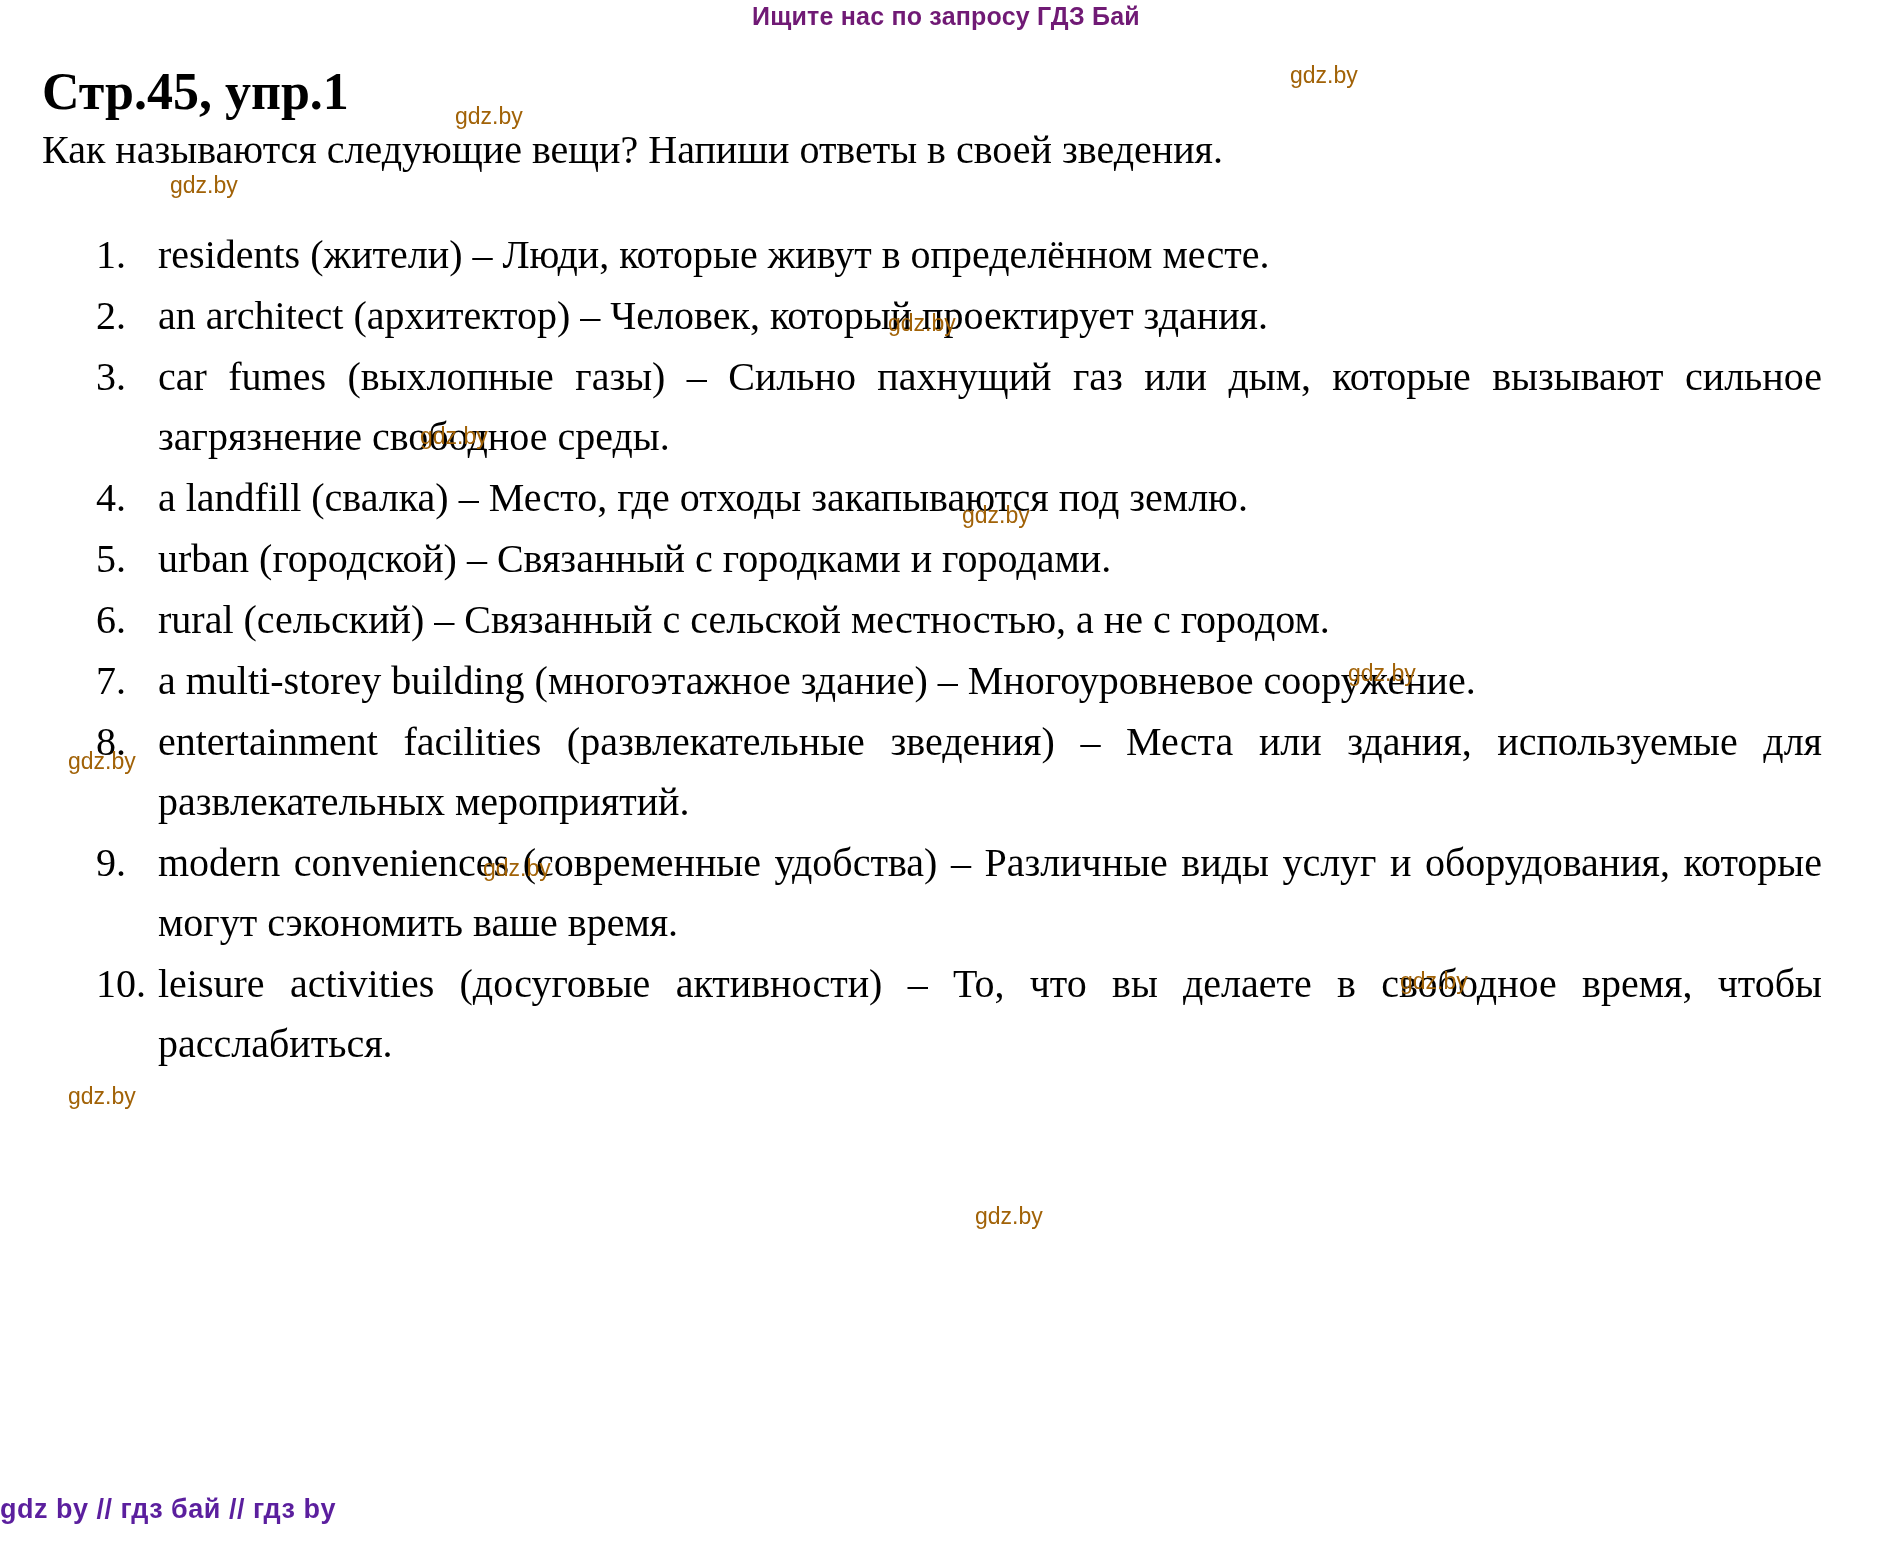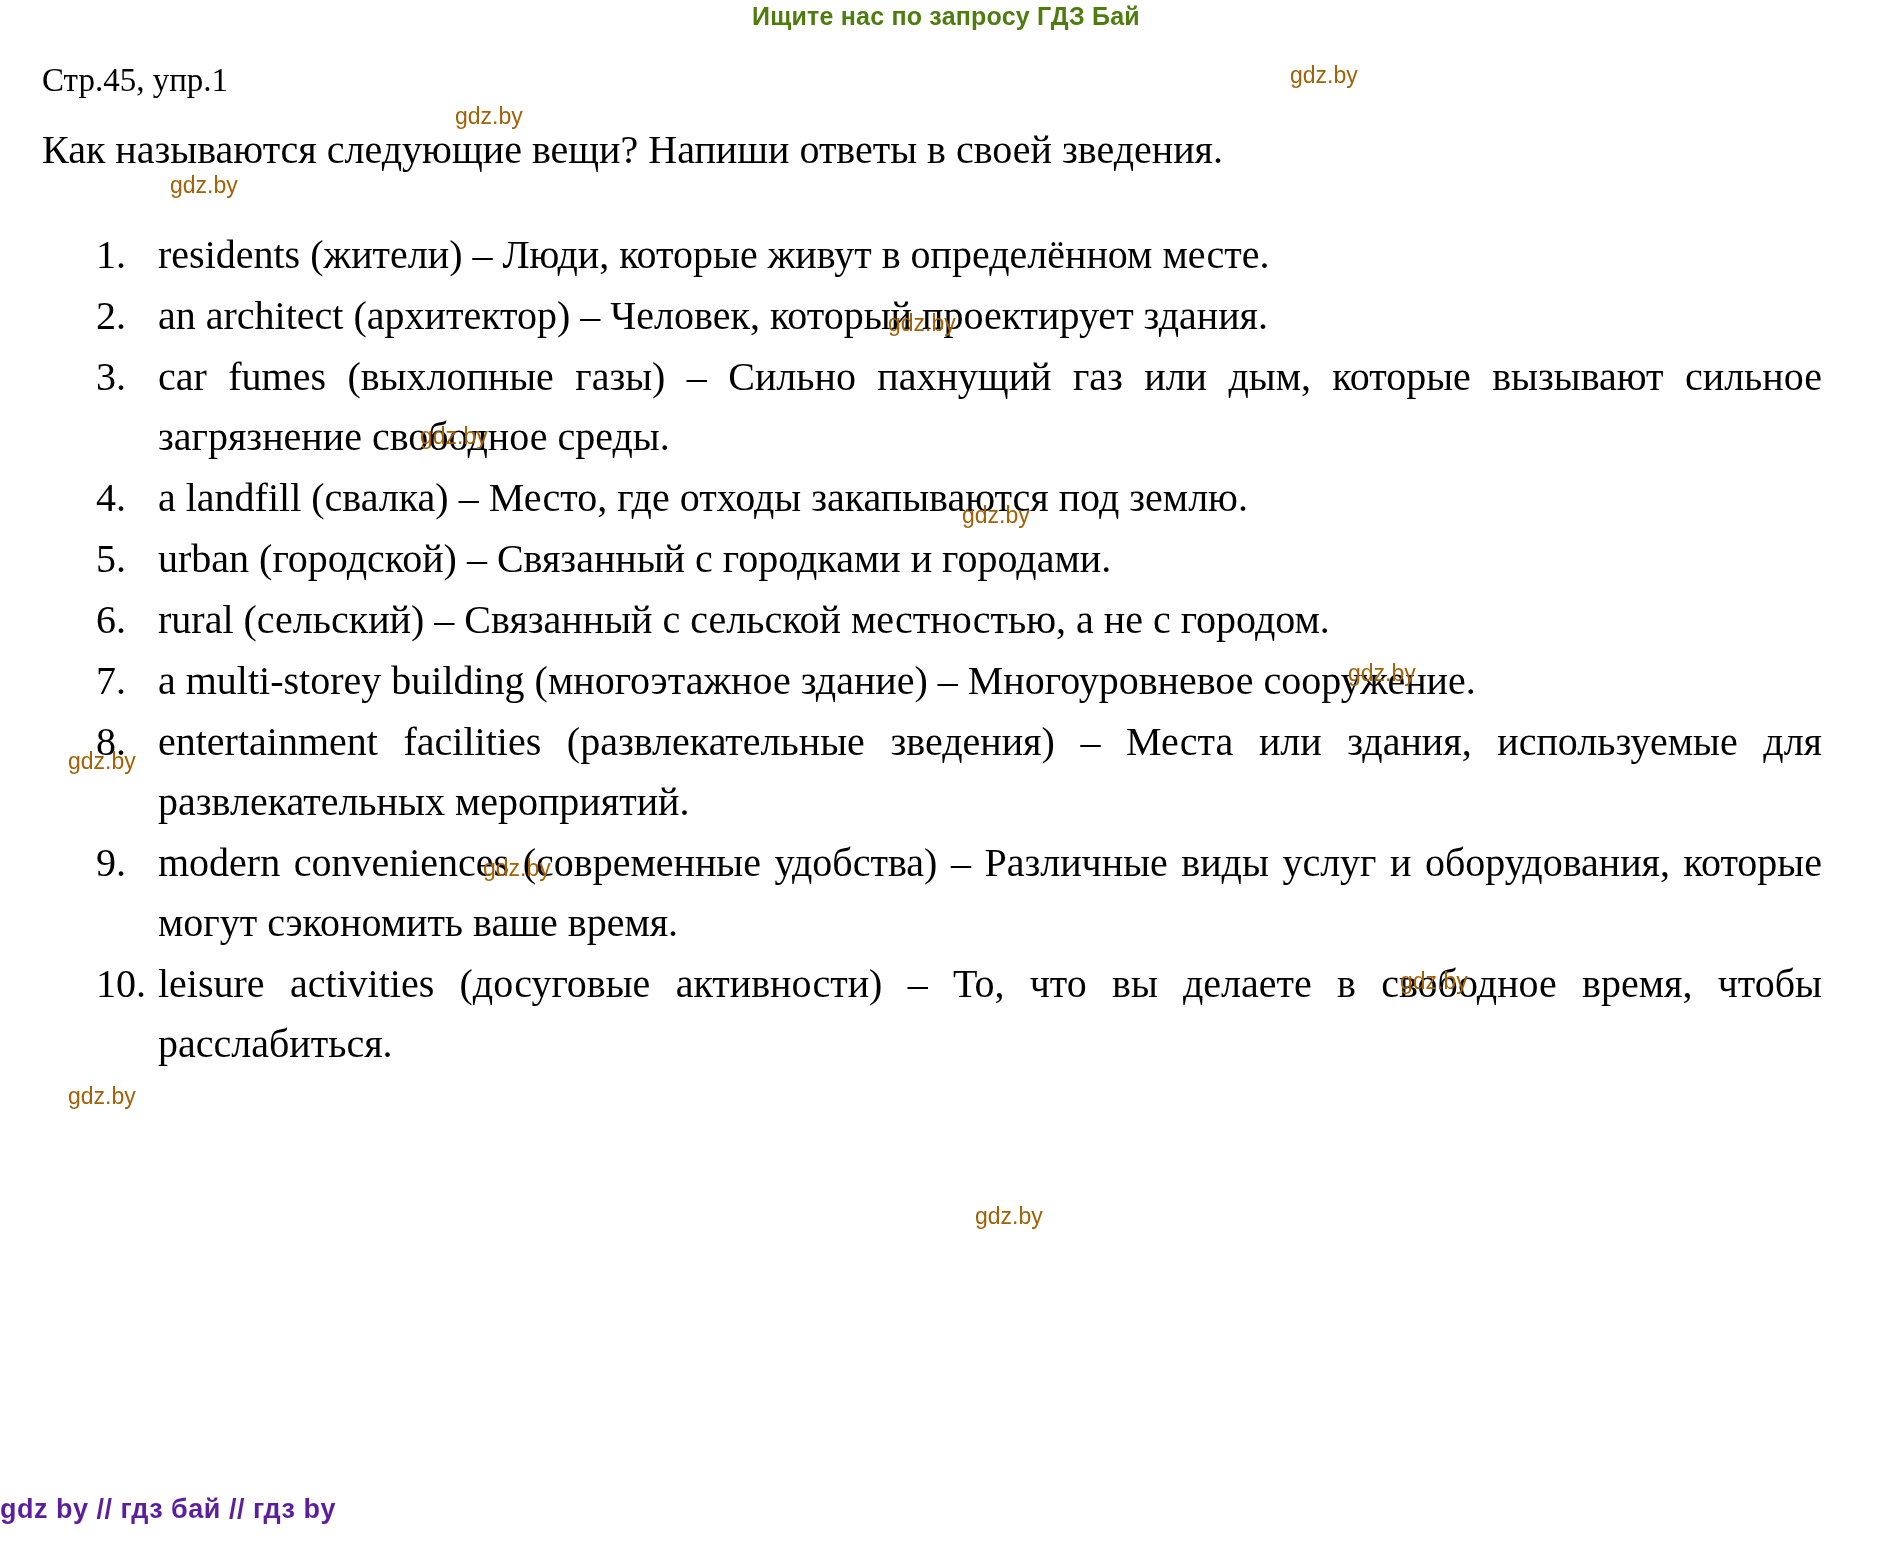--- a/index.html
+++ b/index.html
@@ -28,22 +28,22 @@
     font-weight: 700;
     color: #1ac81a;
     letter-spacing: 0.2px;
   }
 
   
   .page-title {
     position: absolute;
     top: 62px;
     left: 42px;
-    font-size: 33px;
-    font-weight: 400;
+    font-size: 52px;
+    font-weight: 700;
     letter-spacing: 0px;
   }
 
   .task-prompt {
     position: absolute;
     top: 128px;
     left: 42px;
     width: 1790px;
     font-size: 40px;
     line-height: 1.12;
@@ -103,21 +103,21 @@
     font-family: "Liberation Sans", "DejaVu Sans", sans-serif;
     font-size: 27px;
     font-weight: 700;
     color: #5b1f9e;
     letter-spacing: 0.5px;
   }
 </style>
 </head>
 <body>
 
-<div class="promo-banner" style="color: #4d7c0f;">Ищите нас по запросу ГДЗ Бай</div>
+<div class="promo-banner" style="color: #701a75;">Ищите нас по запросу ГДЗ Бай</div>
 
 <div class="page-title">Стр.45, упр.1</div>
 
 <div class="task-prompt">Как называются следующие вещи? Напиши ответы в своей зведения.</div>
 
 <div class="answer-list">
 
   <div class="answer-item">
     <span class="answer-index">1.</span>
     <span class="answer-text">residents (жители) – Люди, которые живут в определённом месте.</span>

